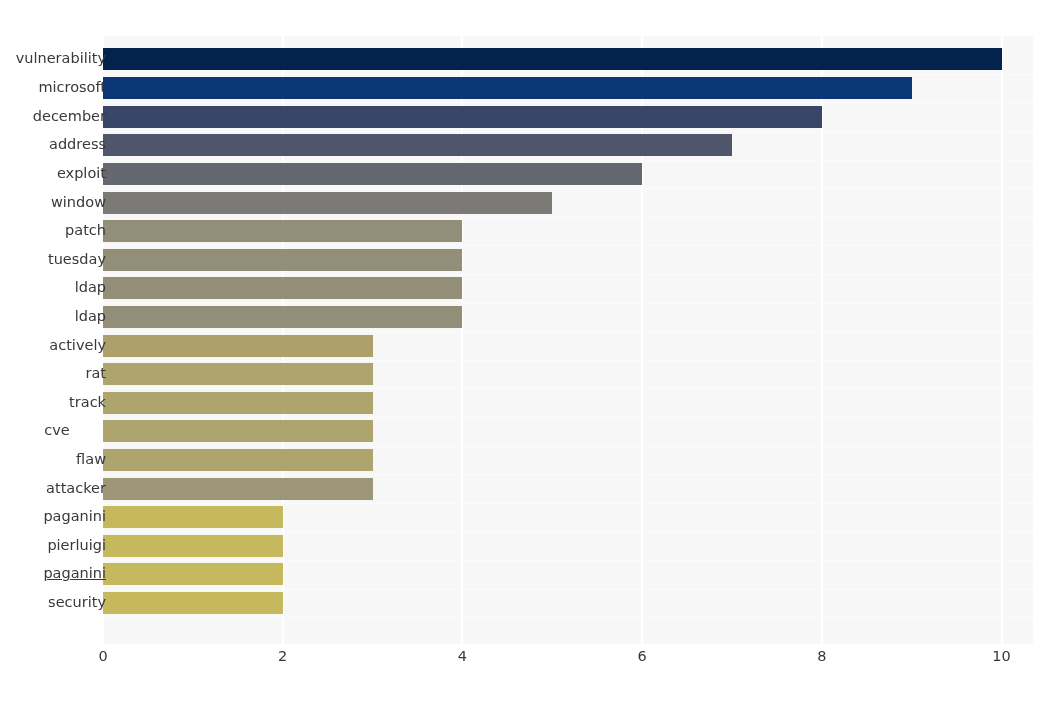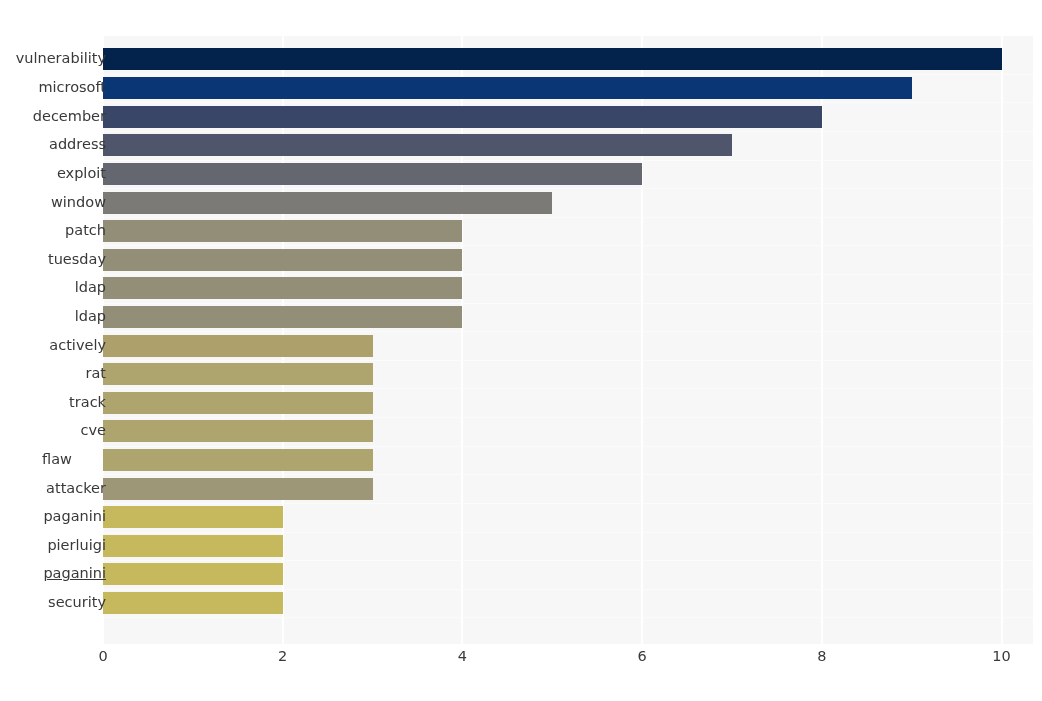--- a/index.html
+++ b/index.html
@@ -183,22 +183,22 @@
       <div class="ytick" style="top: 100px;">address</div>
       <div class="ytick" style="top: 129px;">exploit</div>
       <div class="ytick" style="top: 158px;">window</div>
       <div class="ytick" style="top: 186px;">patch</div>
       <div class="ytick" style="top: 215px;">tuesday</div>
       <div class="ytick" style="top: 243px;">ldap</div>
       <div class="ytick" style="top: 272px;">ldap</div>
       <div class="ytick" style="top: 301px;">actively</div>
       <div class="ytick" style="top: 329px;">rat</div>
       <div class="ytick" style="top: 358px;">track</div>
-      <div class="ytick" style="top: 386px;">cve</div>
-      <div class="ytick" style="top: 415px; text-align: center;">flaw</div>
+      <div class="ytick" style="top: 386px; text-align: center;">cve</div>
+      <div class="ytick" style="top: 415px;">flaw</div>
       <div class="ytick" style="top: 444px;">attacker</div>
       <div class="ytick" style="top: 472px;">paganini</div>
       <div class="ytick" style="top: 501px;">pierluigi</div>
       <div class="ytick" style="top: 529px; text-decoration: underline;">paganini</div>
       <div class="ytick" style="top: 558px;">security</div>
     </div>
 
   <div id="x-tick-labels">
       <div class="xtick" style="left: 103px;">0</div>
       <div class="xtick" style="left: 282.71px;">2</div>

